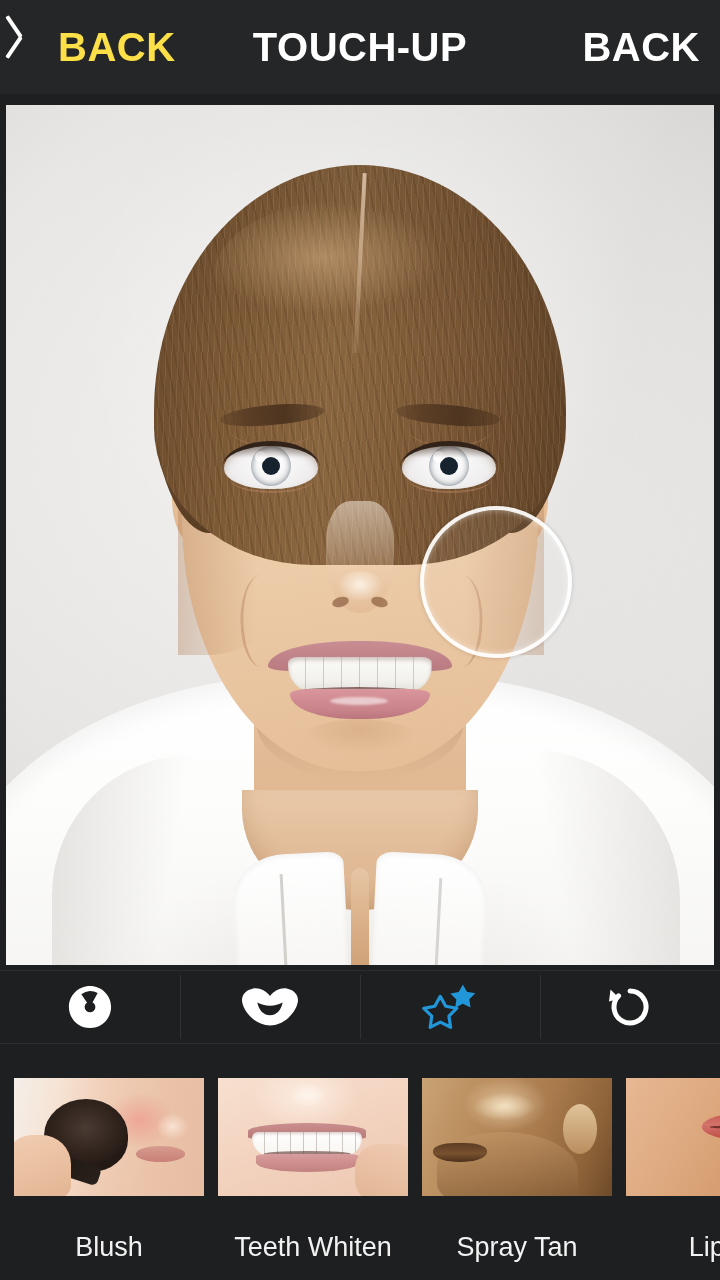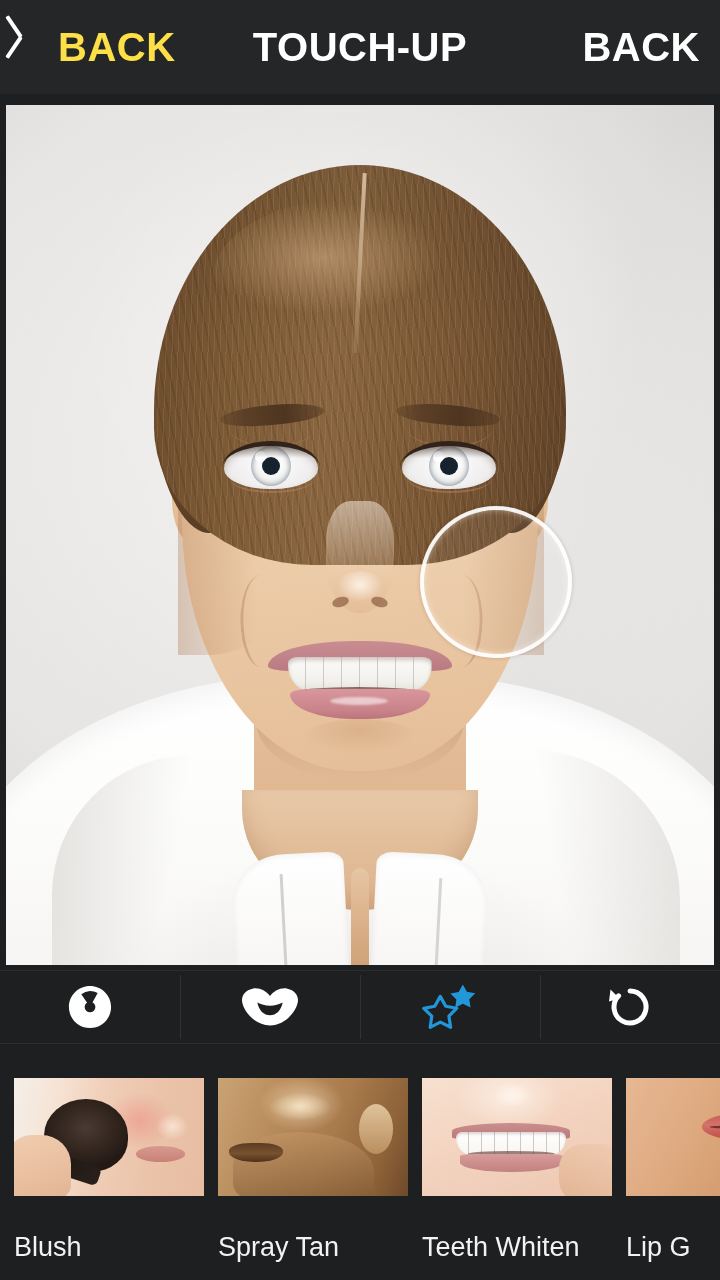--- a/index.html
+++ b/index.html
@@ -641,20 +641,21 @@
     left: 14px;
     top: 34px;
     display: flex;
     gap: 14px;
   }
   .preset {
     width: 190px;
     flex: 0 0 190px;
     display: flex;
     flex-direction: column;
+    align-items: center;
   }
   .preset-thumb {
     width: 190px;
     height: 118px;
     overflow: hidden;
     position: relative;
     background: #d8c4b4;
   }
   .preset-label {
     margin-top: 38px;
@@ -1017,46 +1018,46 @@
             <div class="th-blush-brush"></div>
             <div class="th-blush-handle"></div>
             <div class="th-blush-hand"></div>
           </div>
         </div>
         <div class="preset-label">Blush</div>
       </div>
 
       <div class="preset">
         <div class="preset-thumb">
-          <div class="th-tan">
-            <div class="th-tan-jaw"></div>
-            <div class="th-tan-ear"></div>
-            <div class="th-tan-lip"></div>
-            <div class="th-tan-hl"></div>
-          </div>
-        </div>
-        <div class="preset-label">Spray Tan</div>
-      </div>
-
-      <div class="preset">
-        <div class="preset-thumb">
           <div class="th-teeth">
             <div class="th-teeth-nose"></div>
             <div class="th-teeth-lip-u"></div>
             <div class="th-teeth-row"></div>
             <div class="th-teeth-dark"></div>
             <div class="th-teeth-lip-l"></div>
             <div class="th-teeth-hand"></div>
           </div>
         </div>
         <div class="preset-label">Teeth Whiten</div>
       </div>
 
       <div class="preset">
         <div class="preset-thumb">
+          <div class="th-tan">
+            <div class="th-tan-jaw"></div>
+            <div class="th-tan-ear"></div>
+            <div class="th-tan-lip"></div>
+            <div class="th-tan-hl"></div>
+          </div>
+        </div>
+        <div class="preset-label">Spray Tan</div>
+      </div>
+
+      <div class="preset">
+        <div class="preset-thumb">
           <div class="th-lip">
             <div class="th-lip-lips"></div>
             <div class="th-lip-line"></div>
 
           </div>
         </div>
         <div class="preset-label">Lip G</div>
       </div>
 
     </div>

